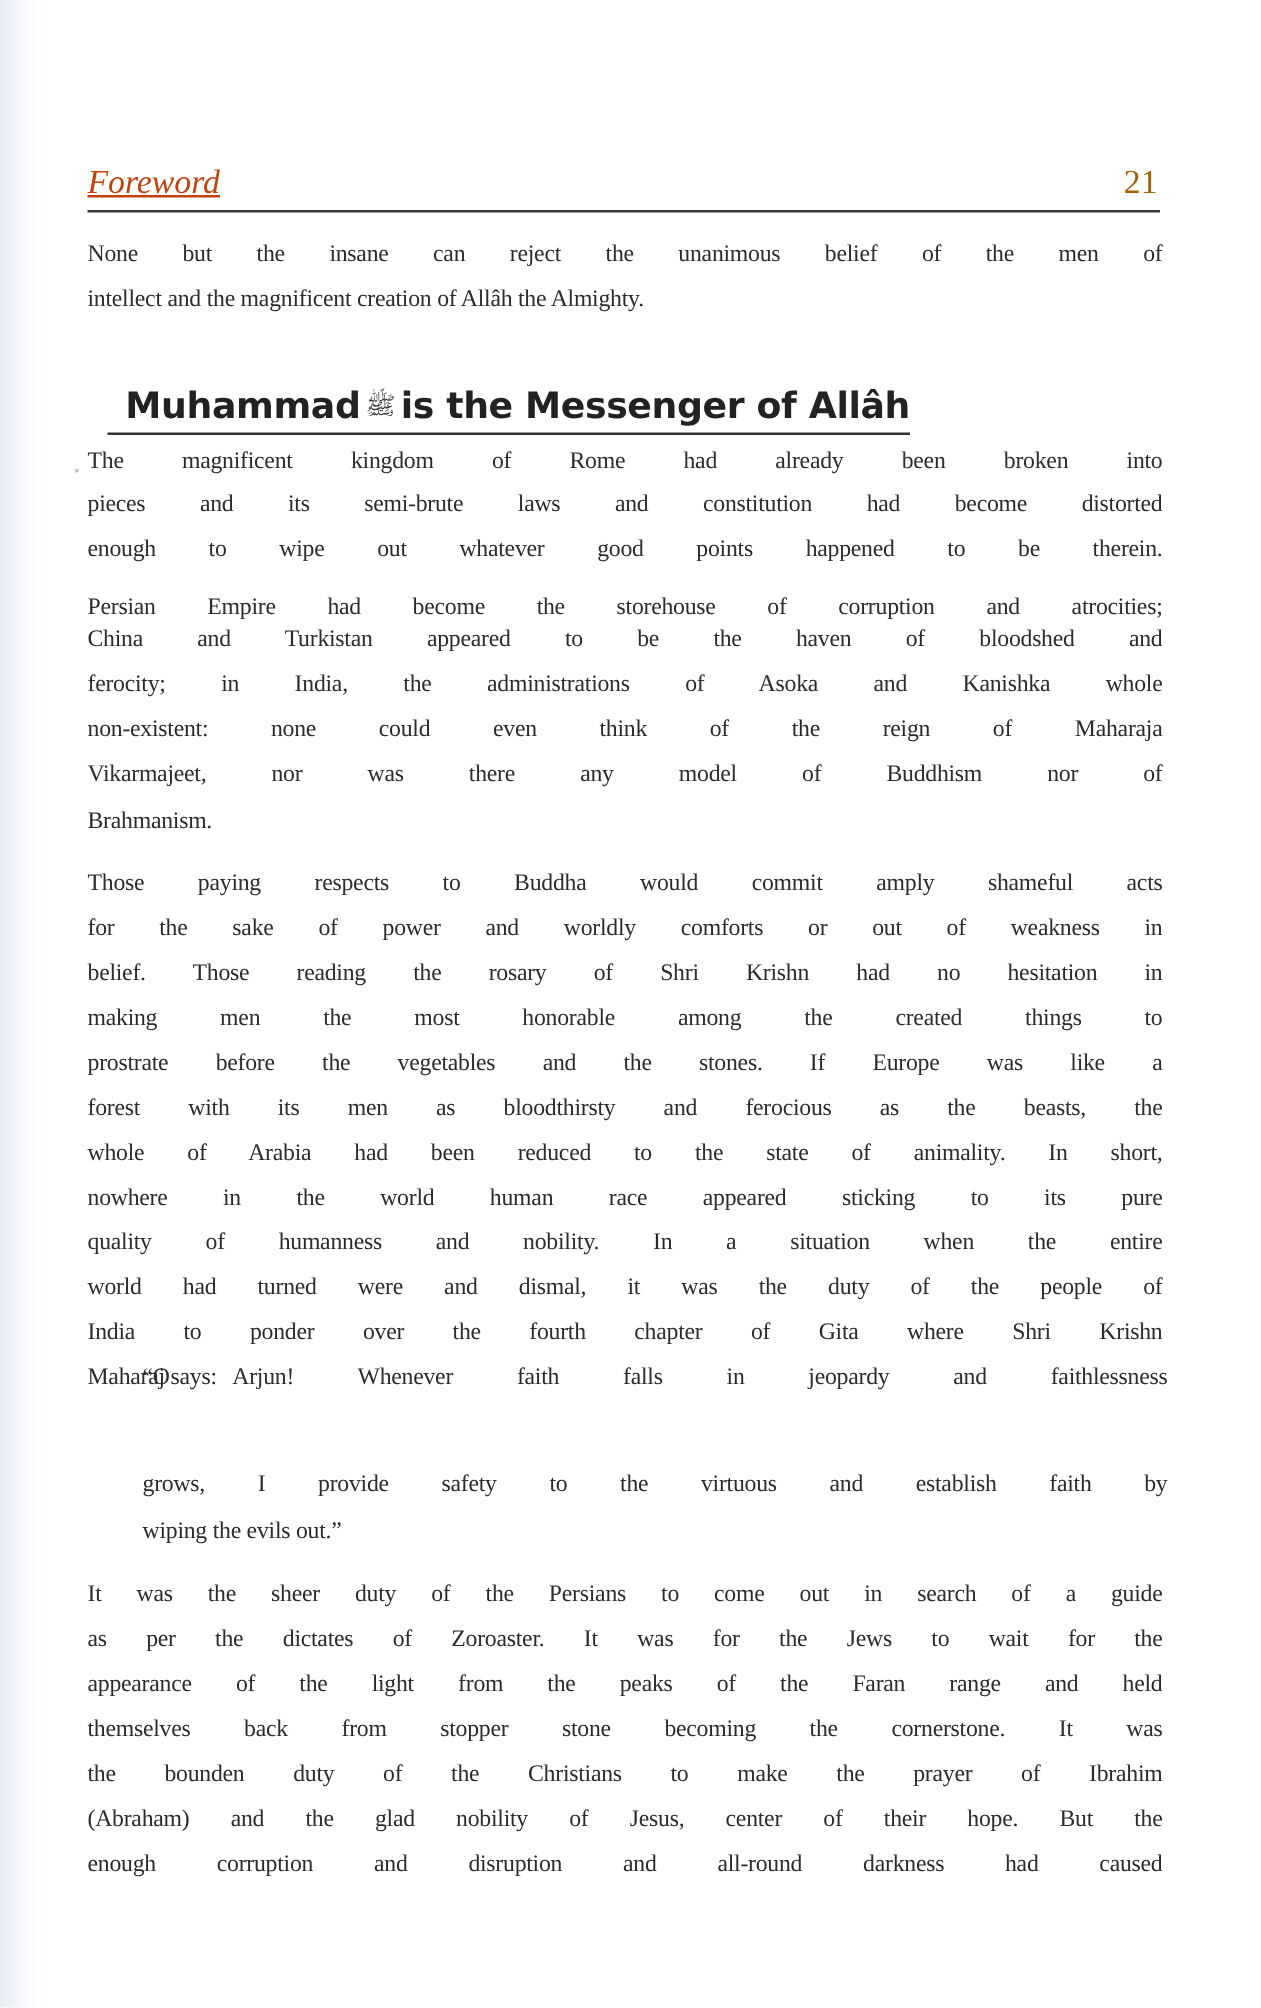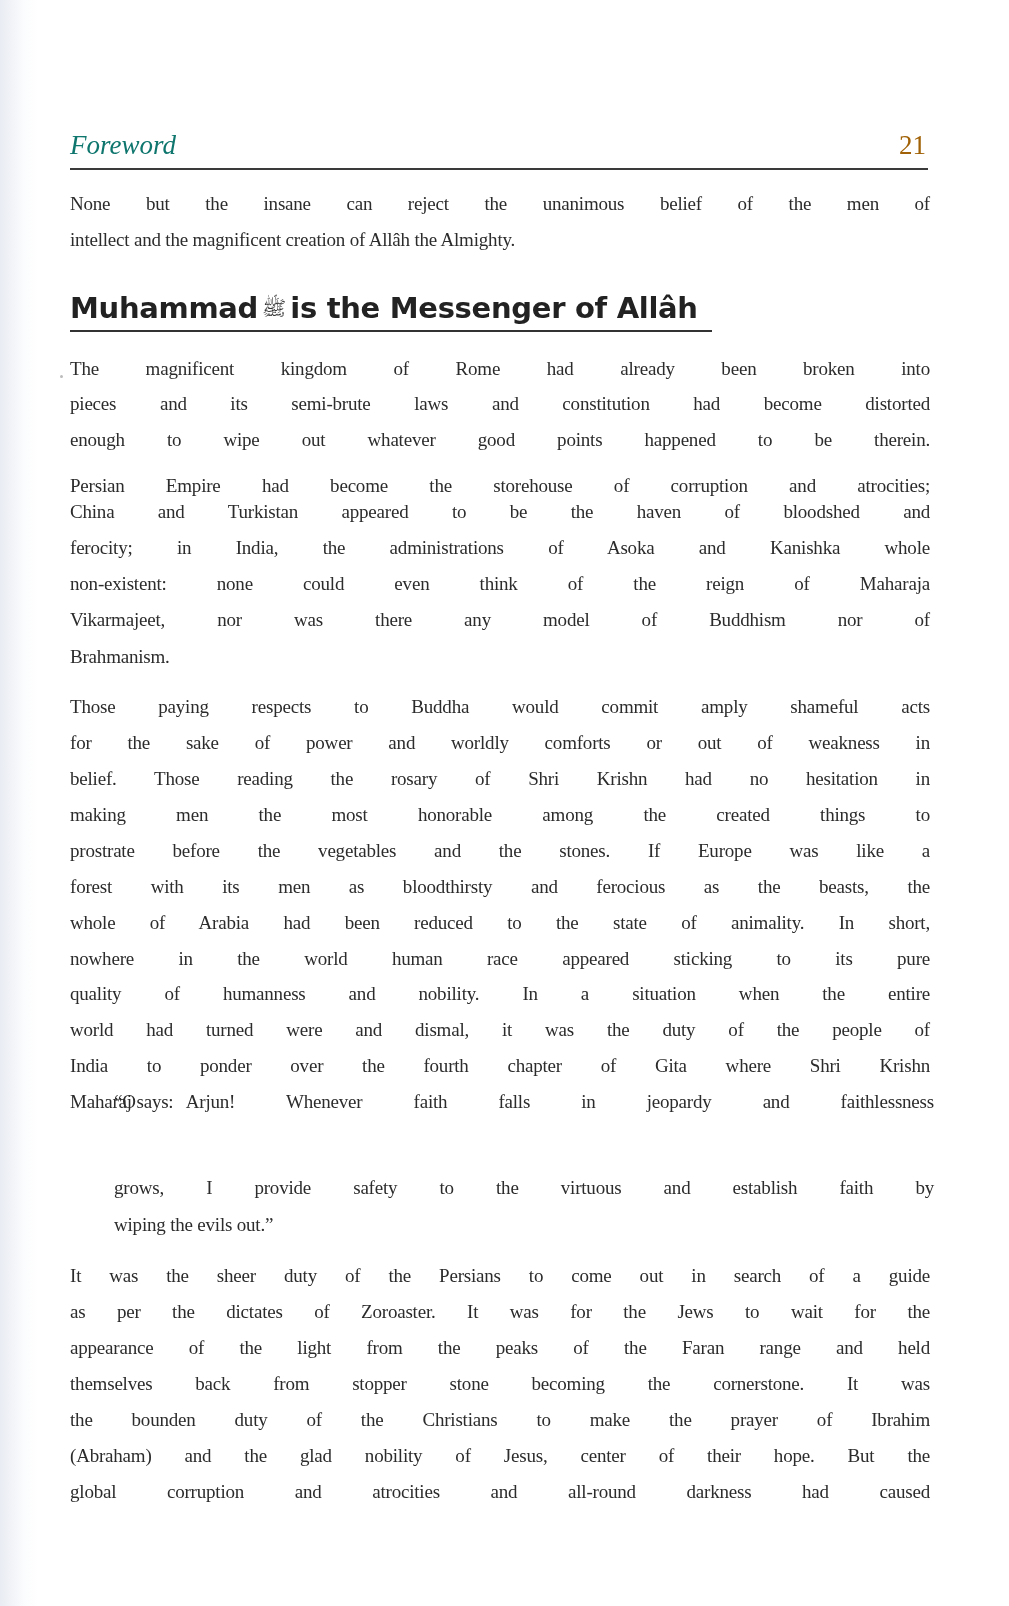--- a/index.html
+++ b/index.html
@@ -28,21 +28,22 @@
     width: 858px;
     height: 40px;
     border-bottom: 2px solid #3a3a3a;
   }
   .header-title {
     position: absolute;
     left: 0;
     top: 2px;
     font-size: 27px;
     font-style: italic;
-    color: #0f766e;
+    color: #c2410c;
+    text-decoration: underline;
   }
   .page-number {
     position: absolute;
     right: 2px;
     top: 2px;
     font-size: 27px;
     color: #a16207;
   }
   .line {
     position: absolute;
@@ -106,21 +107,21 @@
   <div class="running-header">
     <span class="header-title">Foreword</span>
     <span class="page-number">21</span>
   </div>
 
   <div>
     <div class="line justify" style="top:186px">None but the insane can reject the unanimous belief of the men of</div>
     <div class="line" style="top:222px">intellect and the magnificent creation of Allâh the Almighty.</div>
   </div>
 
-  <h2 class="section-heading" style="margin:0;">
+  <h2 class="section-heading" style="margin:16px;text-align:right;">
     <span>Muhammad</span><span class="honorific">ﷺ</span><span>is the Messenger of Allâh</span>
   </h2>
 
   <div>
     <div class="line justify" style="top:351px">The magnificent kingdom of Rome had already been broken into</div>
     <div class="line justify" style="top:386px">pieces and its semi-brute laws and constitution had become distorted</div>
     <div class="line justify" style="top:422px">enough to wipe out whatever good points happened to be therein.</div>
     <div class="line justify" style="top:468px">Persian Empire had become the storehouse of corruption and atrocities;</div>
     <div class="line justify" style="top:494px">China and Turkistan appeared to be the haven of bloodshed and</div>
     <div class="line justify" style="top:530px">ferocity; in India, the administrations of Asoka and Kanishka whole</div>
@@ -150,18 +151,18 @@
     <div class="line quote-line" style="top:1207px">wiping the evils out.”</div>
   </blockquote>
 
   <div>
     <div class="line justify" style="top:1258px">It was the sheer duty of the Persians to come out in search of a guide</div>
     <div class="line justify" style="top:1294px">as per the dictates of Zoroaster. It was for the Jews to wait for the</div>
     <div class="line justify" style="top:1330px">appearance of the light from the peaks of the Faran range and held</div>
     <div class="line justify" style="top:1366px">themselves back from stopper stone becoming the cornerstone. It was</div>
     <div class="line justify" style="top:1402px">the bounden duty of the Christians to make the prayer of Ibrahim</div>
     <div class="line justify" style="top:1438px">(Abraham) and the glad nobility of Jesus, center of their hope. But the</div>
-    <div class="line justify" style="top:1474px">global corruption and atrocities and all-round darkness had caused</div>
+    <div class="line justify" style="top:1474px">enough corruption and disruption and all-round darkness had caused</div>
   </div>
 
 </div>
 
 <div class="speck"></div>
 
 </body></html>

